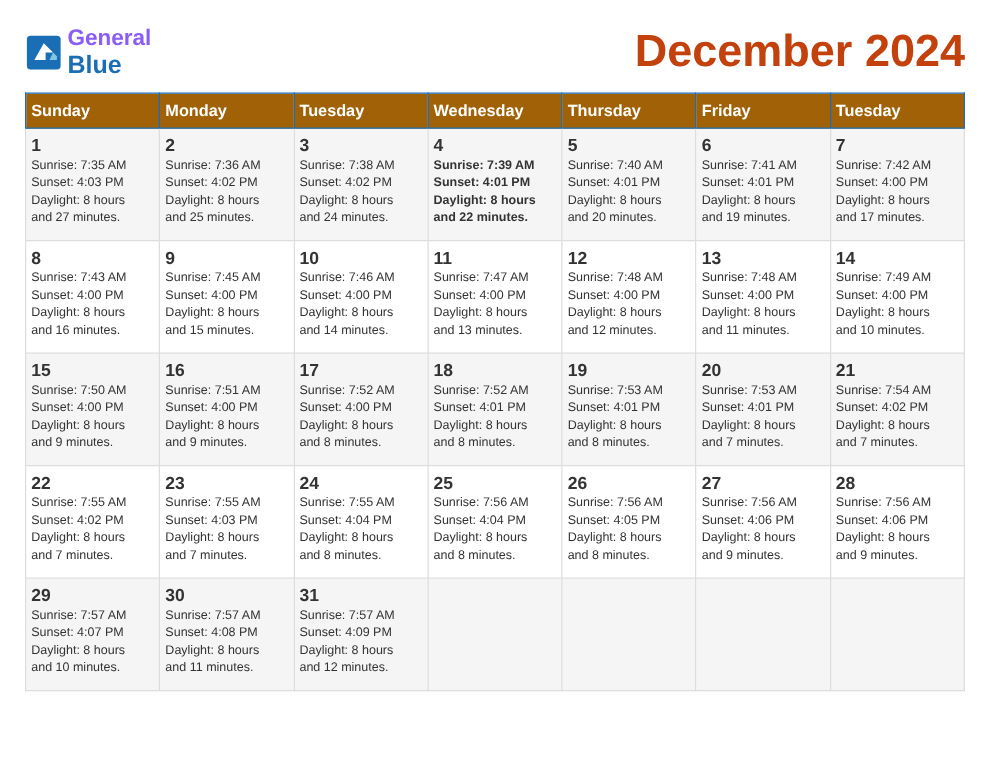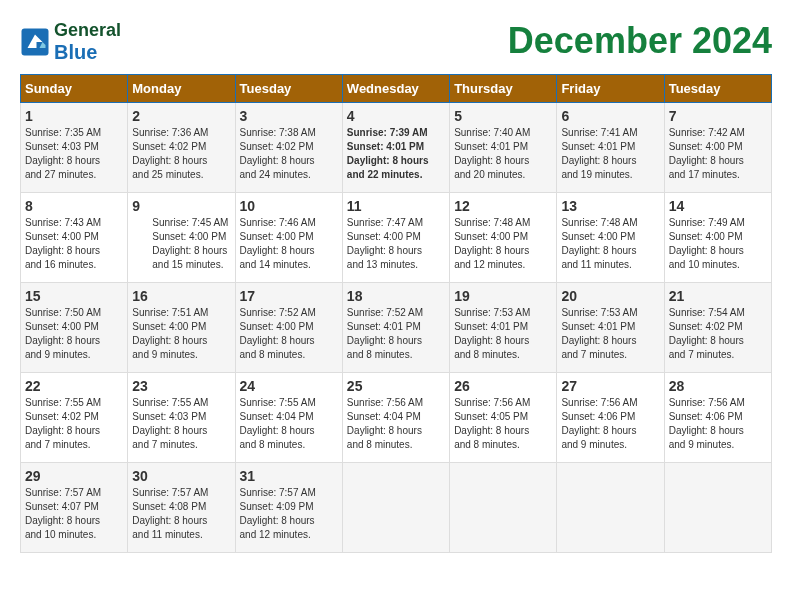--- a/index.html
+++ b/index.html
@@ -17,38 +17,38 @@
       margin-bottom: 10px;
     }
     .logo {
       display: flex;
       align-items: center;
       gap: 4px;
     }
     .logo-text-general {
       font-size: 18px;
       font-weight: bold;
-      color: #14532d;
+      color: #8b5cf6;
     }
     .logo-text-blue {
       font-size: 20px;
       font-weight: bold;
       color: #1a6eb5;
     }
     .logo-icon {
       width: 30px;
       height: 30px;
     }
     .title-area {
       text-align: right;
     }
     .main-title {
       font-size: 36px;
       font-weight: bold;
-      color: #15803d;
+      color: #c2410c;
     }
     .subtitle {
       font-size: 16px;
       color: #555;
     }
     table {
       width: 100%;
       border-collapse: collapse;
       table-layout: fixed;
     }
@@ -178,21 +178,21 @@
       <tr>
         <td>
           <span class="day-number">8</span>
           <div class="day-info" style="white-space: pre-line;">Sunrise: 7:43 AM
 Sunset: 4:00 PM
 Daylight: 8 hours
 and 16 minutes.</div>
         </td>
         <td>
           <span class="day-number">9</span>
-          <div class="day-info" style="white-space: pre-line; margin-left: 20px;">Sunrise: 7:45 AM
+          <div class="day-info" style="white-space: pre-line;">Sunrise: 7:45 AM
 Sunset: 4:00 PM
 Daylight: 8 hours
 and 15 minutes.</div>
         </td>
         <td>
           <span class="day-number">10</span>
           <div class="day-info" style="white-space: pre-line;">Sunrise: 7:46 AM
 Sunset: 4:00 PM
 Daylight: 8 hours
 and 14 minutes.</div>

